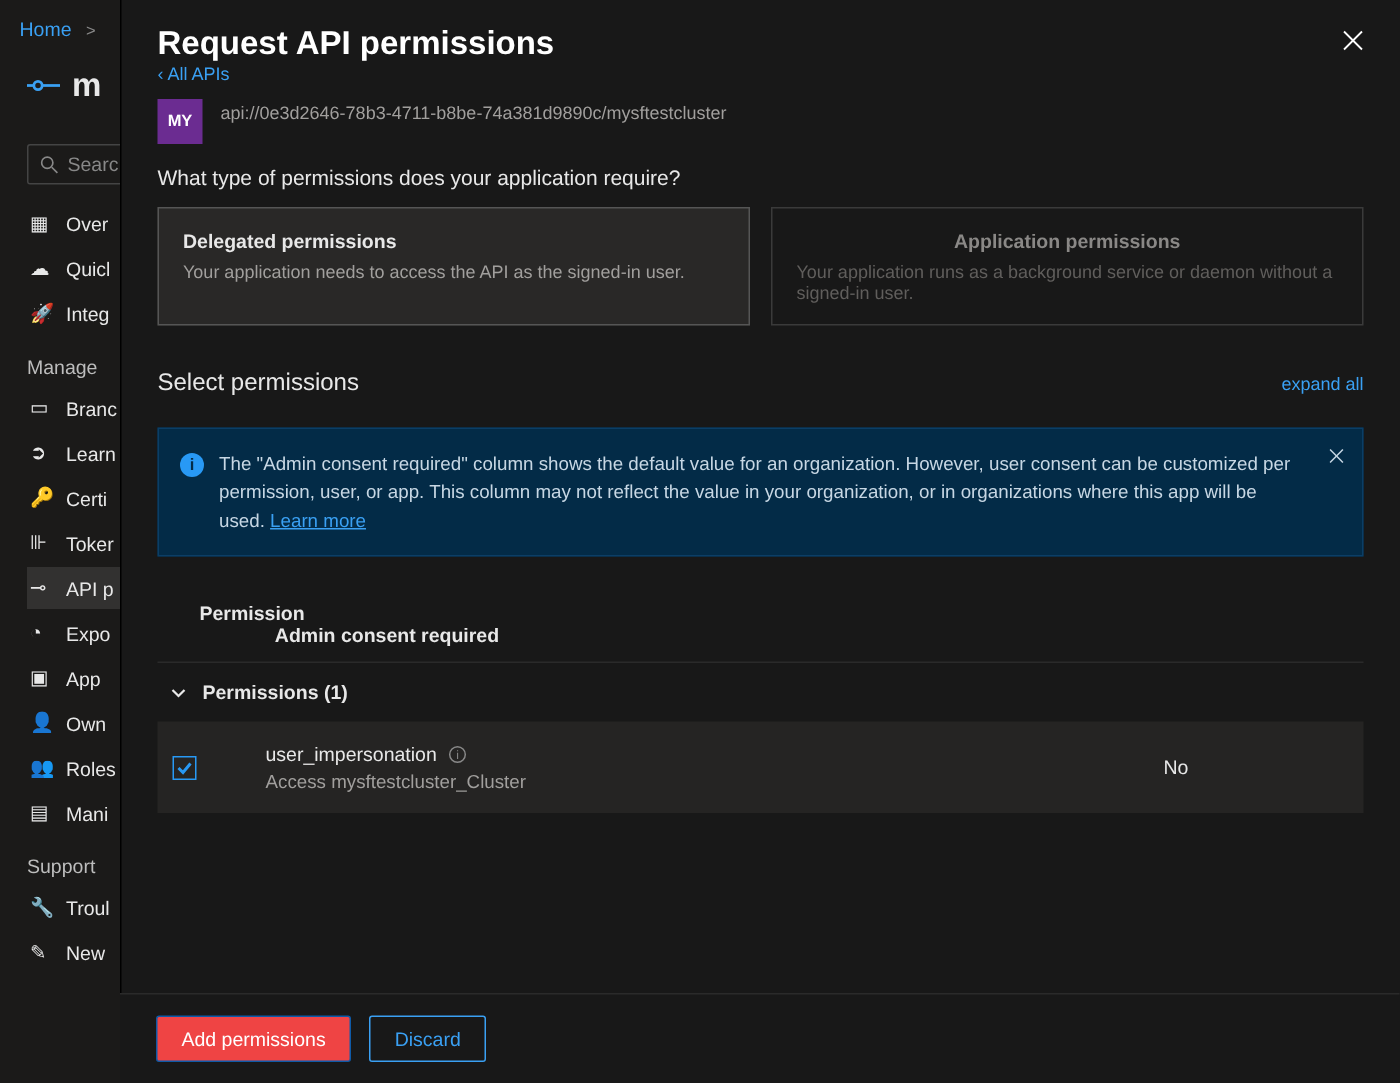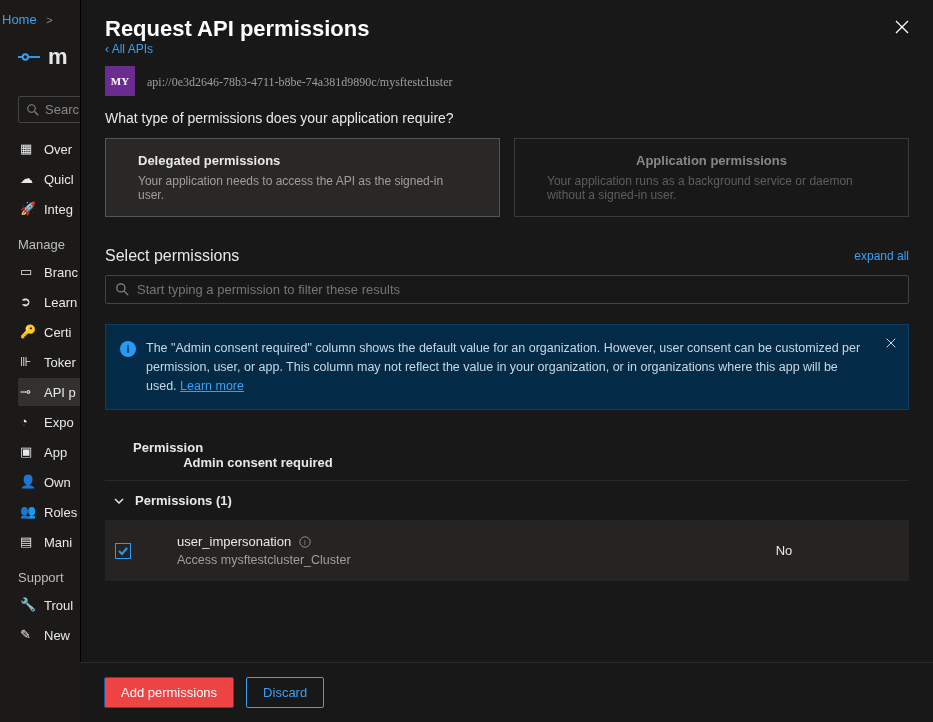--- a/index.html
+++ b/index.html
@@ -7,21 +7,21 @@
     background: #1b1a19;
     color: #d2d0ce;
     font-family: "Segoe UI", Arial, sans-serif;
     font-size: 13px;
     width: 933px;
     height: 722px;
     overflow: hidden;
     position: relative;
   }
   .breadcrumb {
-    position: absolute; top: 12px; left: 2px;
+    position: absolute; top: 12px; left: 13px;
     color: #3aa0f3; font-size: 13px;
   }
   .breadcrumb .sep { color: #888; margin: 0 6px; font-size: 11px; }
   .app-title-row {
     position: absolute; top: 44px; left: 18px;
     display: flex; align-items: center; gap: 8px;
   }
   .app-title-row svg { width: 22px; height: 22px; }
   .app-title-row .title { font-size: 22px; font-weight: 600; color: #e8e8e8; }
   .sidebar {
@@ -41,27 +41,27 @@
   .panel {
     position: absolute; top: 0; left: 80px; right: 0; bottom: 0;
     background: #181818; border-left: 1px solid #000;
     padding: 16px 24px 0 24px;
     display: flex; flex-direction: column;
   }
   .panel-header { display: flex; justify-content: space-between; align-items: center; }
   .panel-title { font-size: 22px; font-weight: 600; color: #fff; }
   .close-x { color: #fff; font-size: 16px; cursor: pointer; }
   .back-link { color: #3aa0f3; font-size: 12px; cursor: pointer; }
-  .api-row { display: flex; gap: 12px; margin-top: 10px; align-items: center; font-family: Liberation Serif, serif; }
+  .api-row { display: flex; gap: 12px; margin-top: 10px; align-items: flex-start; }
   .api-badge { background: #6b2c91; color: #fff; width: 30px; height: 30px; display: flex; align-items: center; justify-content: center; font-size: 11px; font-weight: 600; }
   .api-name { font-size: 15px; color: #fff; font-weight: 600; }
   .api-id { font-size: 12px; color: #a19f9d; margin-top: 2px; }
   .question { font-size: 14px; color: #e8e8e8; margin-top: 14px; }
   .perm-cards { display: flex; gap: 14px; margin-top: 12px; }
-  .card { flex: 1; border: 1px solid #3a3a3a; padding: 14px 32px; cursor: pointer; }
+  .card { flex: 1; border: 1px solid #3a3a3a; padding: 14px 16px; cursor: pointer; }
   .card.selected { background: #292827; border-color: #555; }
   .card-title { font-weight: 600; font-size: 13px; color: #e8e8e8; }
   .card.dim .card-title { color: #8a8886; text-align: center; }
   .card-desc { font-size: 12px; color: #a19f9d; margin-top: 6px; }
   .card.dim .card-desc { color: #605e5c; }
   .section-row { display: flex; justify-content: space-between; align-items: center; margin-top: 30px; }
   .section-title { font-size: 16px; color: #e8e8e8; }
   .expand-all { color: #3aa0f3; font-size: 12px; cursor: pointer; }
   .filter-box { display: flex; align-items: center; gap: 8px; border: 1px solid #444; border-radius: 2px; padding: 6px 10px; margin-top: 10px; color: #888; }
   .filter-box input { flex: 1; background: transparent; border: none; outline: none; color: #d2d0ce; font-size: 13px; }
@@ -208,27 +208,20 @@
       <div class="card-title">Application permissions</div>
       <div class="card-desc">Your application runs as a background service or daemon without a signed-in user.</div>
     </div>
   </div>
 
   <div class="section-row">
     <div class="section-title">Select permissions</div>
     <div class="expand-all">expand all</div>
   </div>
 
-  <div class="filter-box">
-    <svg width="13" height="13" viewBox="0 0 16 16">
-        <circle cx="6" cy="6" r="5" fill="none" stroke="#888" stroke-width="1.5"></circle>
-        <line x1="10" y1="10" x2="15" y2="15" stroke="#888" stroke-width="1.5"></line>
-      </svg>
-    <input placeholder="Start typing a permission to filter these results" style="">
-  </div>
 
   <div class="info-box">
     <div class="info-icon">i</div>
     <div>
       <span>The "Admin consent required" column shows the default value for an organization. However, user consent can be customized per permission, user, or app. This column may not reflect the value in your organization, or in organizations where this app will be used. </span>
       <a>Learn more</a>
     </div>
     <div class="close">
       <svg width="10" height="10" viewBox="0 0 14 14">
           <line x1="1" y1="1" x2="13" y2="13" stroke="#c7d7e4" stroke-width="1.4"></line>

